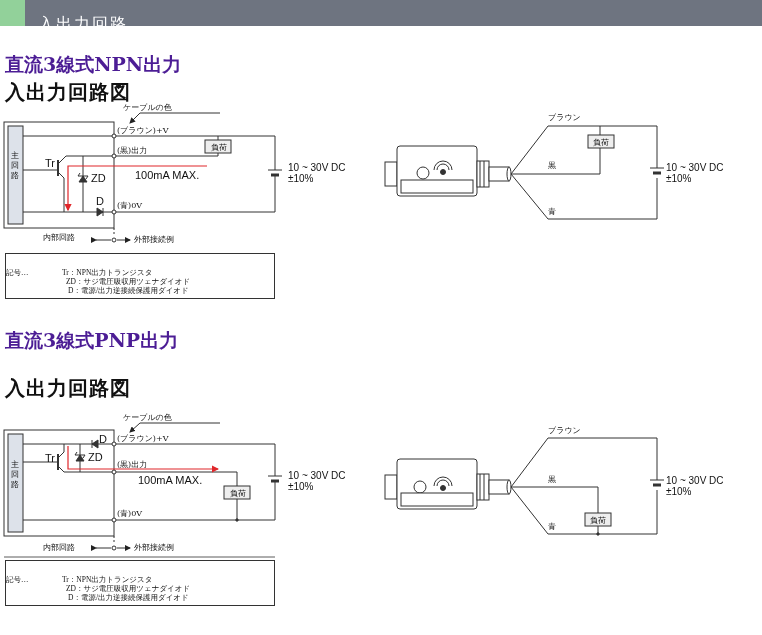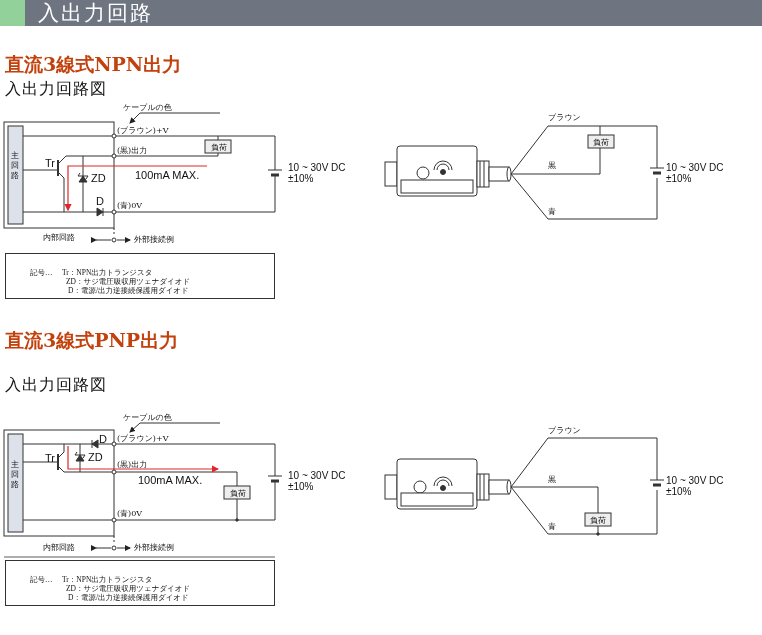--- a/index.html
+++ b/index.html
@@ -1,26 +1,26 @@
 <!DOCTYPE html>
 <html><head>
 <meta charset="utf-8">
 <style>
   html, body { margin:0; padding:0; background:#ffffff; }
   body { width:762px; height:635px; position:relative; overflow:hidden; font-family:"DejaVu Serif", serif; color:#111; }
   .hdr { position:absolute; left:0; top:0; width:762px; height:26px; background:#6e7480; }
   .hdr .accent { position:absolute; left:0; top:0; width:25px; height:26px; background:#92d19a; }
-  .hdr .title { position:absolute; left:38px; top:1px; color:#fff; font-size:21px; letter-spacing:2px; line-height:24px; }
-  .sec-title { position:absolute; left:5px; color:#c2410c; font-size:19px; font-weight:bold; letter-spacing:0px; }
-  .sub-title { position:absolute; left:5px; color:#111; font-size:16px; font-weight:normal; letter-spacing:1px; }
+  .hdr .title { position:absolute; left:38px; top:12px; color:#fff; font-size:16px; letter-spacing:2px; line-height:24px; }
+  .sec-title { position:absolute; left:5px; color:#4c1d95; font-size:19px; font-weight:bold; letter-spacing:0px; }
+  .sub-title { position:absolute; left:5px; color:#111; font-size:20px; font-weight:bold; letter-spacing:1px; }
   svg { position:absolute; left:0; top:0; }
   svg text { font-family:"DejaVu Serif", serif; }
   .sans { font-family:"Liberation Sans", sans-serif !important; }
   .legend { position:absolute; left:5px; width:268px; height:44px; border:1px solid #333; background:#fff; font-size:7.5px; line-height:9px; }
-  .legend .lbl { position:absolute; left:24px; top:14px; }
+  .legend .lbl { position:absolute; left:0; top:14px; }
   .legend .rows { position:absolute; left:56px; top:14px;font-family:Liberation Serif, serif; }
   .legend .row { white-space:nowrap; }
 </style>
 </head>
 <body>
 
 <div class="hdr">
   <div class="accent"></div>
   <div class="title">入出力回路</div>
 </div>

